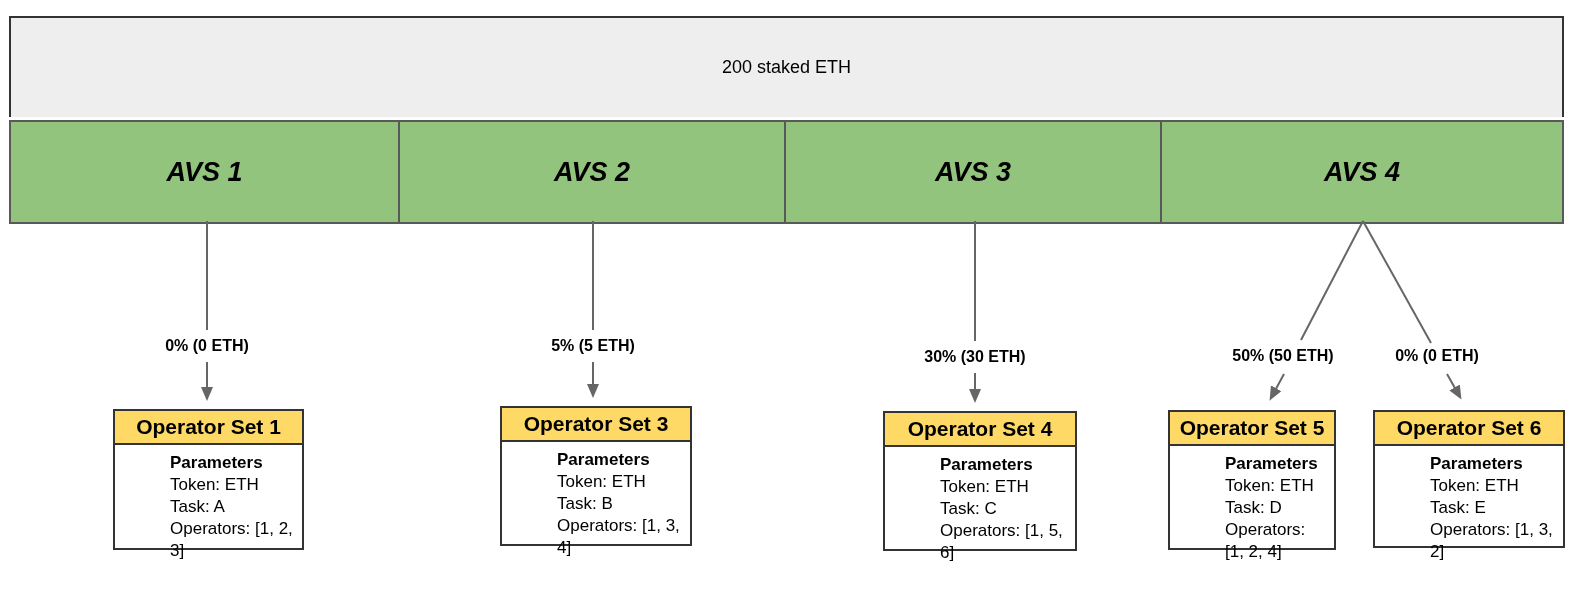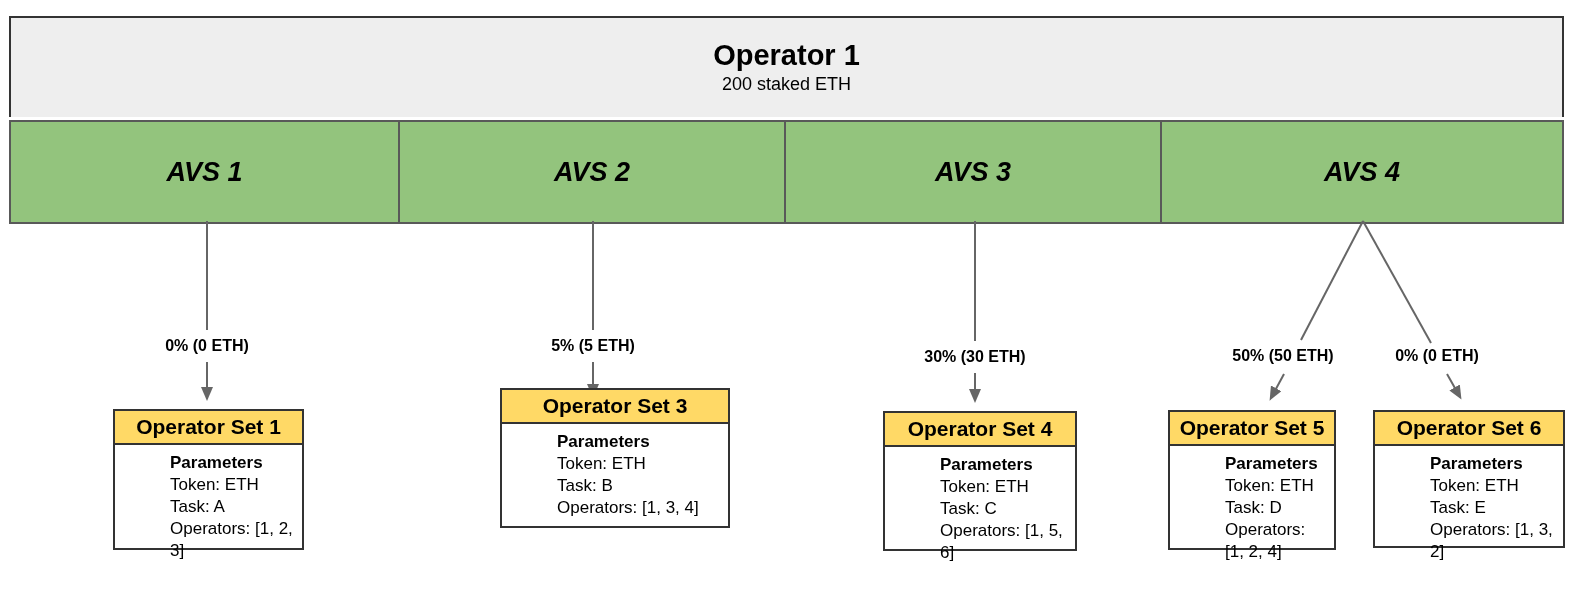--- a/index.html
+++ b/index.html
@@ -107,21 +107,20 @@
     margin-left: 46px;
   }
   .param-heading { font-weight: bold; }
 </style>
 </head>
 <body>
 
 <div class="canvas">
 
   <div class="operator-box">
-    <div class="operator-title">Operator 1</div>
     <div class="operator-subtitle">200 staked ETH</div>
   </div>
 
   <div class="avs-bar">
     <div class="avs-section avs-1 divided">
       <span>AVS 1</span>
     </div>
     <div class="avs-section avs-2 divided">
       <span>AVS 2</span>
     </div>
@@ -165,21 +164,21 @@
   <div class="opset" style="left:113px; top:409px; width:191px; height:141px;">
     <div class="opset-header">Operator Set 1</div>
     <div class="opset-body">
       <div class="param-heading">Parameters</div>
       <div>Token: ETH</div>
       <div>Task: A</div>
       <div>Operators: [1, 2, 3]</div>
     </div>
   </div>
 
-  <div class="opset" style="left:500px; top:388px; width:230px; height:140px;">
+  <div class="opset" style="left:500px; top:406px; width:192px; height:140px;">
     <div class="opset-header">Operator Set 3</div>
     <div class="opset-body">
       <div class="param-heading">Parameters</div>
       <div>Token: ETH</div>
       <div>Task: B</div>
       <div>Operators: [1, 3, 4]</div>
     </div>
   </div>
 
   <div class="opset" style="left:883px; top:411px; width:194px; height:140px;">

